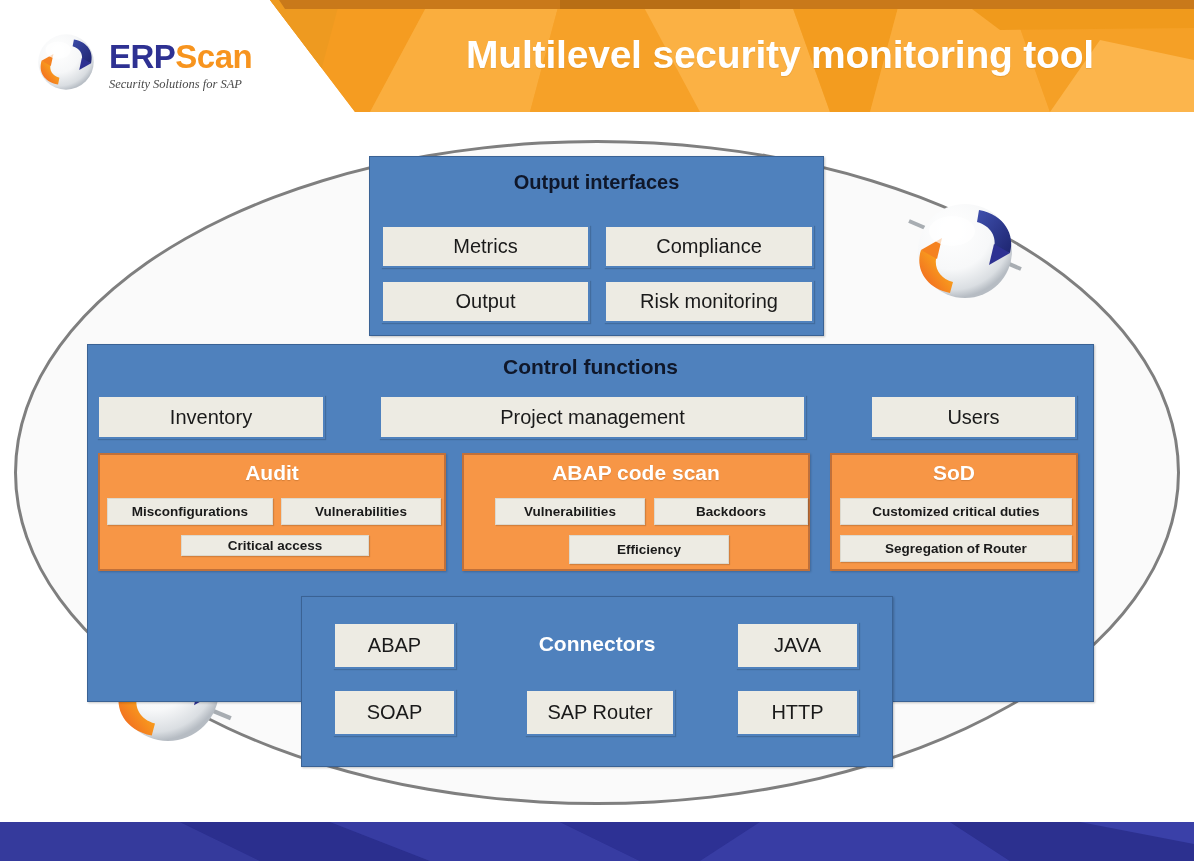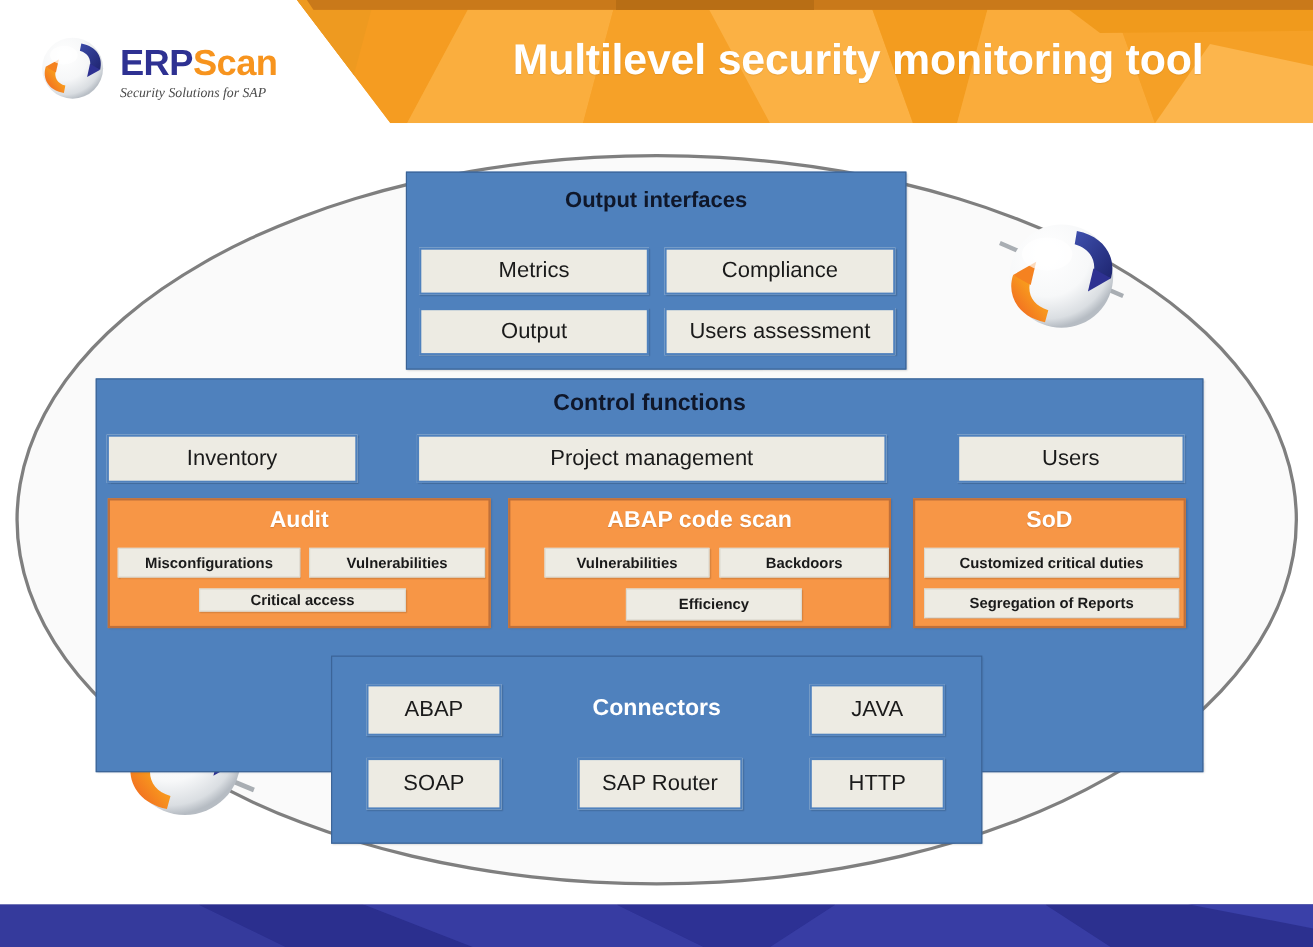--- a/index.html
+++ b/index.html
@@ -349,21 +349,21 @@
       <path d="M16 59 L37 47 L32 68 Z" fill="#F58220"></path>
       <ellipse cx="47" cy="40" rx="23" ry="15" fill="#ffffff" opacity="0.7"></ellipse>
     </svg>
   </span>
 
   <div class="panel" id="panel-output">
     <div class="panel-title">Output interfaces</div>
     <div class="cell" id="out-metrics">Metrics</div>
     <div class="cell" id="out-compliance">Compliance</div>
     <div class="cell" id="out-reports">Output</div>
-    <div class="cell" id="out-risk">Users assessment</div>
+    <div class="cell" id="out-risk">Risk monitoring</div>
   </div>
 
   <div class="panel" id="panel-control">
     <div class="panel-title">Control functions</div>
 
     <div class="cell" id="cf-inventory">Inventory</div>
     <div class="cell" id="cf-project">Project management</div>
     <div class="cell" id="cf-users">Users</div>
 
     <div class="opanel" id="opanel-audit">
@@ -376,21 +376,21 @@
     <div class="opanel" id="opanel-abap">
       <div class="opanel-title">ABAP code scan</div>
       <div class="ocell" id="abap-vuln">Vulnerabilities</div>
       <div class="ocell" id="abap-back">Backdoors</div>
       <div class="ocell" id="abap-eff">Efficiency</div>
     </div>
 
     <div class="opanel" id="opanel-sod">
       <div class="opanel-title">SoD</div>
       <div class="ocell" id="sod-custom">Customized critical duties</div>
-      <div class="ocell" id="sod-segreg">Segregation of Reports</div>
+      <div class="ocell" id="sod-segreg">Segregation of Router</div>
     </div>
   </div>
 
   <div class="panel" id="panel-connectors">
     <div id="conn-label">Connectors</div>
     <div class="cell" id="conn-abap">ABAP</div>
     <div class="cell" id="conn-java">JAVA</div>
     <div class="cell" id="conn-soap">SOAP</div>
     <div class="cell" id="conn-router">SAP Router</div>
     <div class="cell" id="conn-http">HTTP</div>

